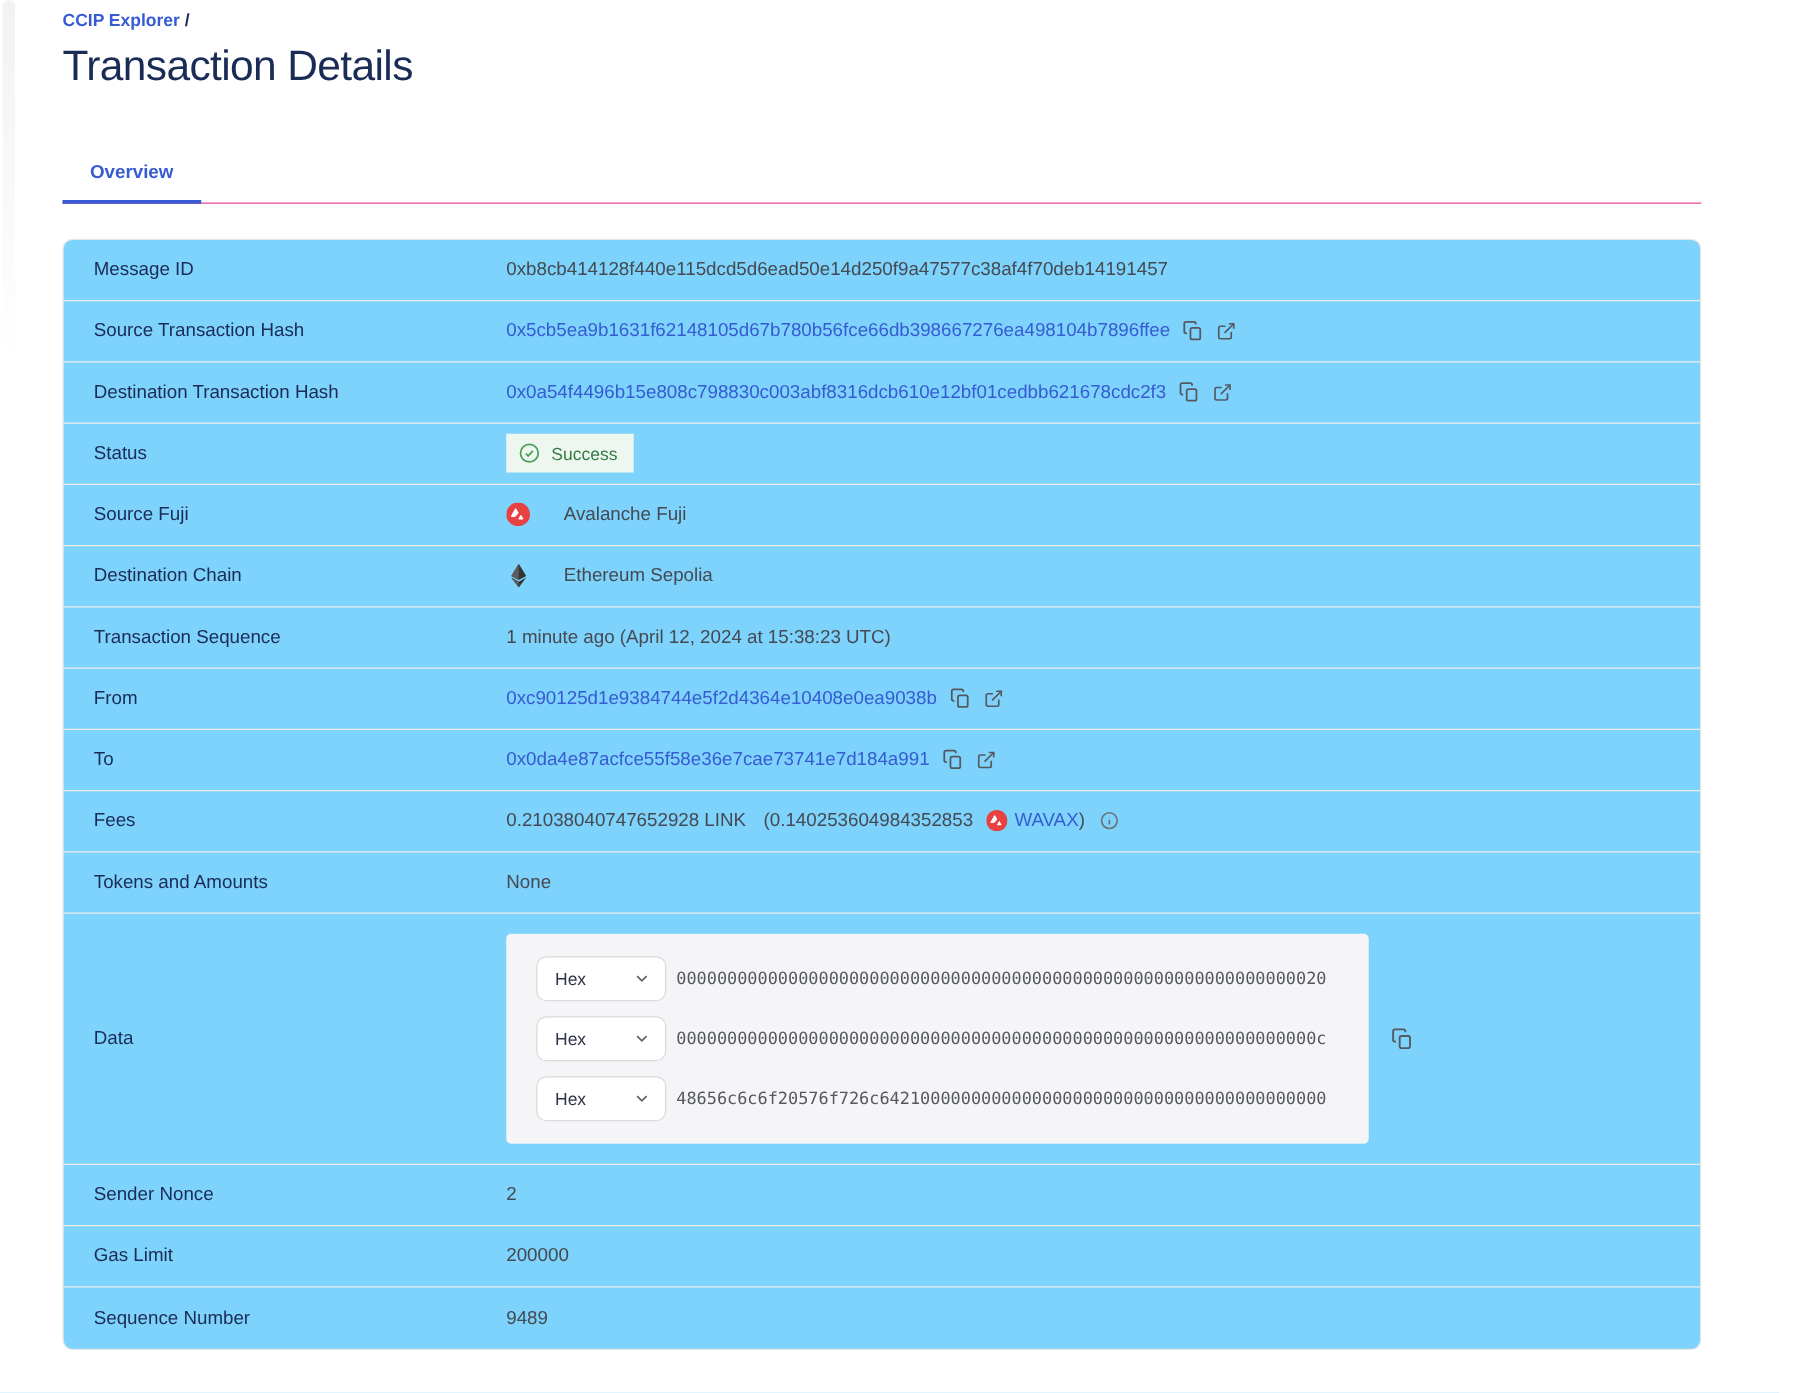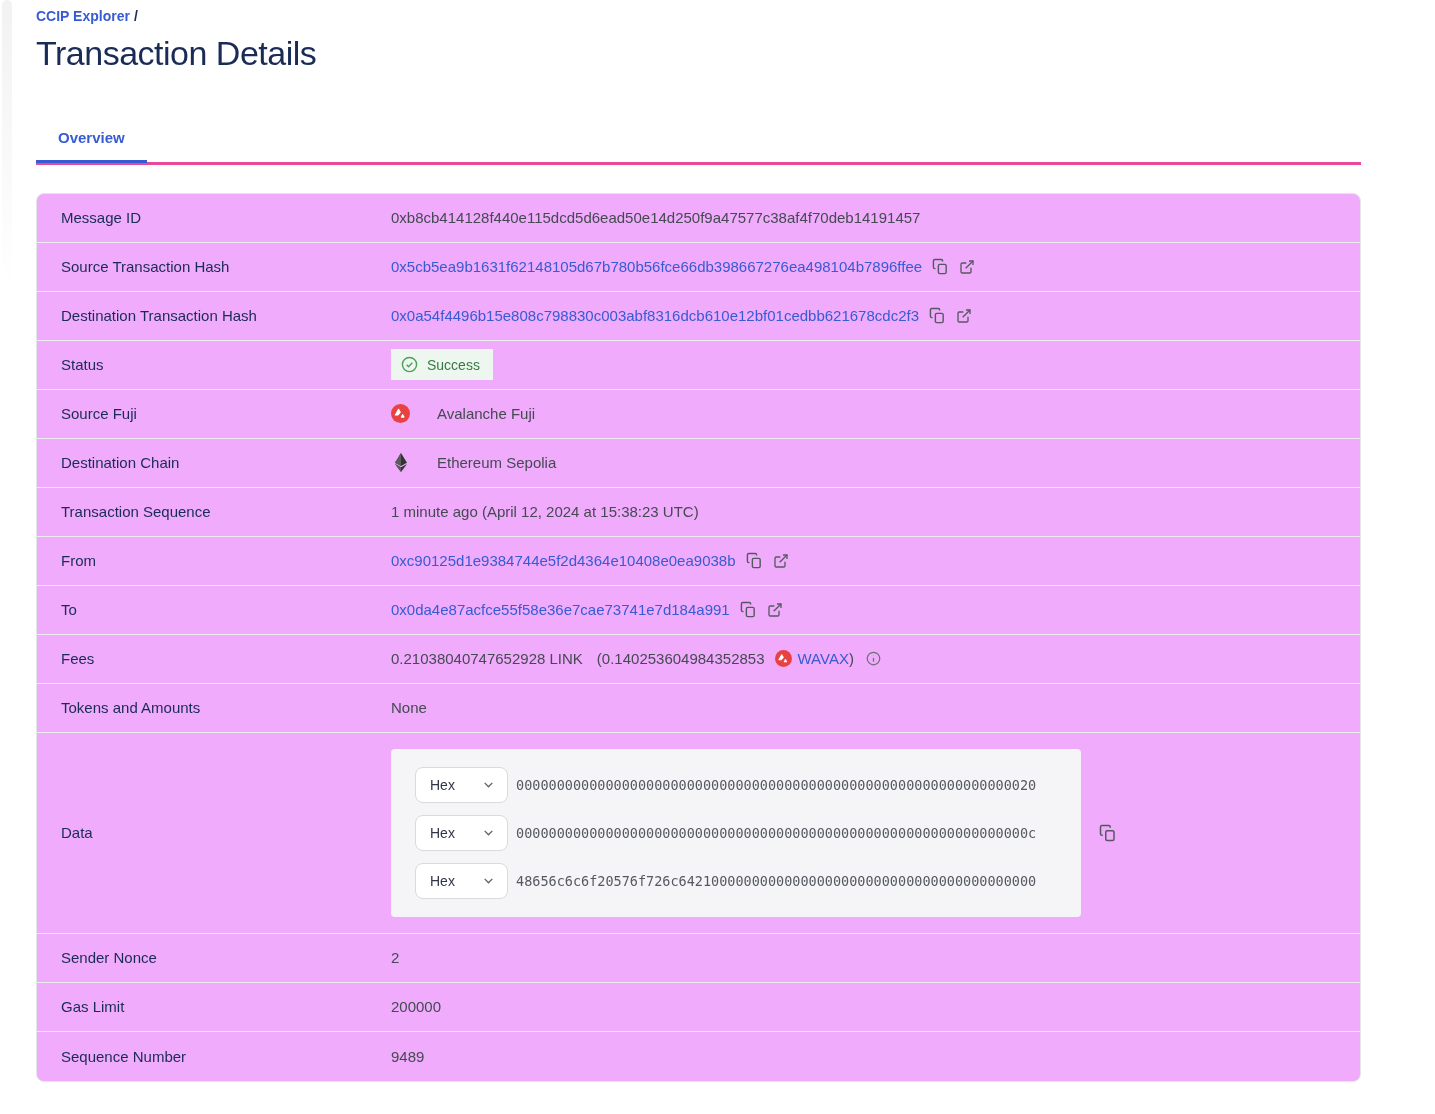--- a/index.html
+++ b/index.html
@@ -9,49 +9,49 @@
     font-family:"Liberation Sans", sans-serif;
     color:#1a2b56;
     position:relative;
     overflow:hidden;
   }
   .left-strip {
     position:absolute; left:2px; top:0; width:10px; height:288px;
     background:linear-gradient(to bottom, #ebebeb, rgba(255,255,255,0));
     border-radius:5px; opacity:.65;
   }
-  .page { padding:8px 74px 0 36px; }
+  .page { padding:8px 74px 0 50px; }
 
   
   .breadcrumb { font-size:14px; font-weight:bold; line-height:1.2; }
   .breadcrumb a { color:#375bd2; text-decoration:none; cursor:pointer; }
   .breadcrumb .sep { color:#1a2b56; font-weight:bold; margin-left:4px; }
   h1.page-title {
     margin-top:9px;
     font-size:34px; font-weight:normal; letter-spacing:-0.5px;
     color:#1a2b56;
   }
 
   
-  .tabbar { margin-top:46px; border-bottom:3px solid #ec4899; display:flex; }
+  .tabbar { margin-top:46px; border-bottom:1px solid #ec4899; display:flex; }
   .tab {
     padding:10px 22px 14px;
     font-size:15px; font-weight:bold; color:#375bd2;
     border-bottom:3px solid transparent;
     margin-bottom:-1px;
     cursor:pointer;
   }
   .tab.active { border-bottom-color:#375bd2; }
 
   
   .card {
     margin-top:28px;
     border:1px solid #e4e6ea;
     border-radius:8px;
-    background:#f0abfc;
+    background:#7dd3fc;
   }
   .row {
     display:flex; align-items:center;
     min-height:49px;
     padding:6px 24px;
     border-bottom:1px solid #ededf0;
     font-size:15px;
   }
   .row:last-child { border-bottom:none; }
   .row .label {
@@ -92,21 +92,21 @@
   
   .row.data-row { padding-top:16px; padding-bottom:16px; }
   .data-panel {
     background:#f5f5f7; border-radius:4px;
     padding:18px 24px; width:690px;
     display:flex; flex-direction:column; gap:12px;
   }
   .data-line { display:flex; align-items:center; }
   .hex-select {
     display:inline-flex; align-items:center; justify-content:space-between;
-    width:93px; height:36px;
+    width:104px; height:36px;
     background:#fff; border:1px solid #d8dade; border-radius:8px;
     padding:0 12px 0 14px;
     font-size:14px; color:#30354a; font-weight:500;
     cursor:pointer; flex:0 0 auto;
   }
   .hex-text {
     margin-left:8px;
     font-family:"DejaVu Sans Mono", monospace;
     font-size:13.5px; color:#55595f;
     white-space:nowrap;

